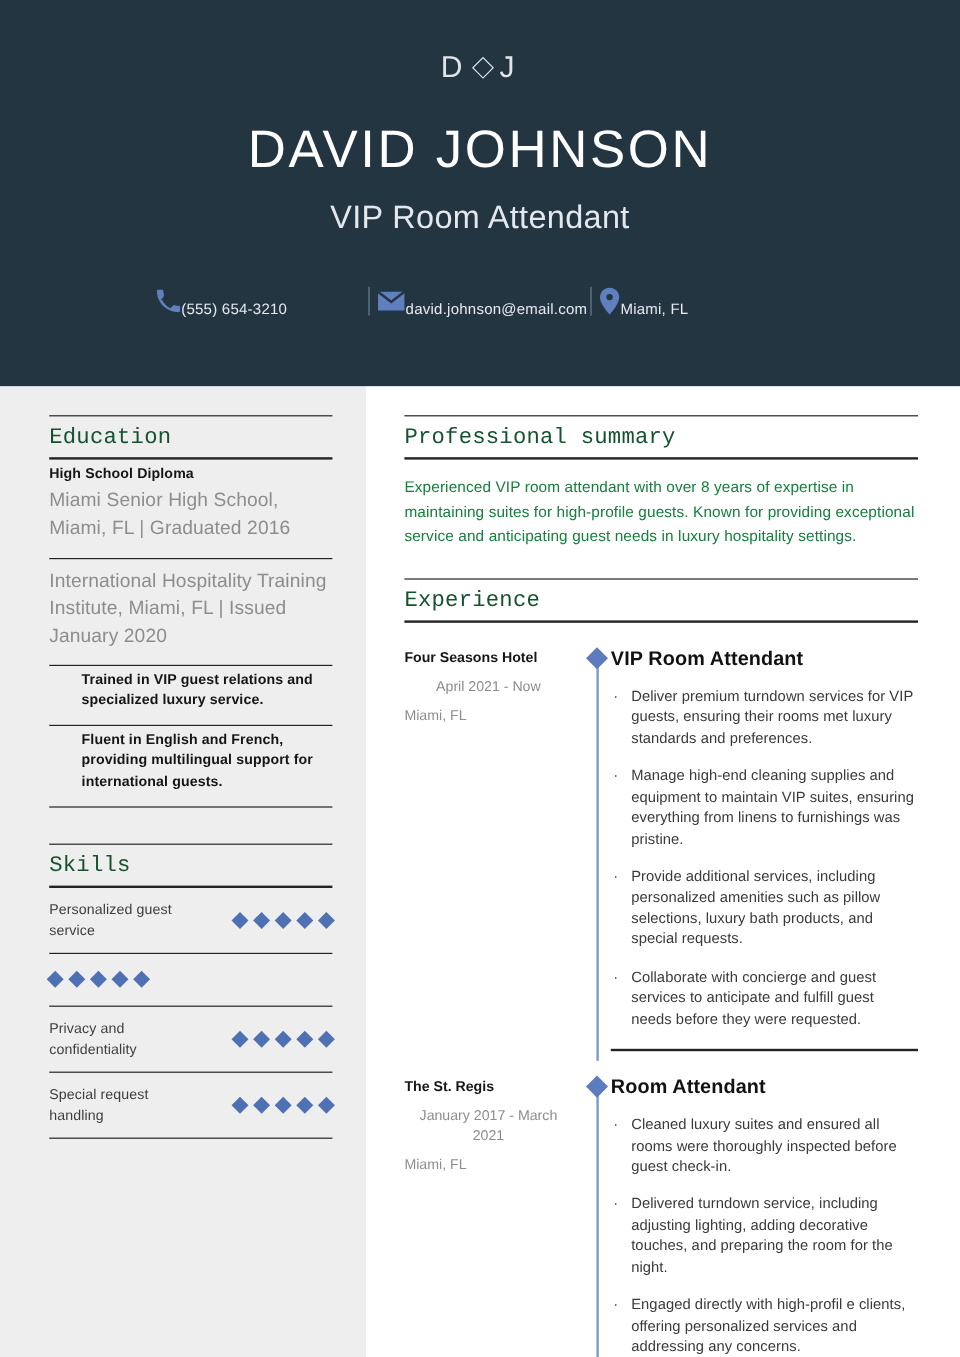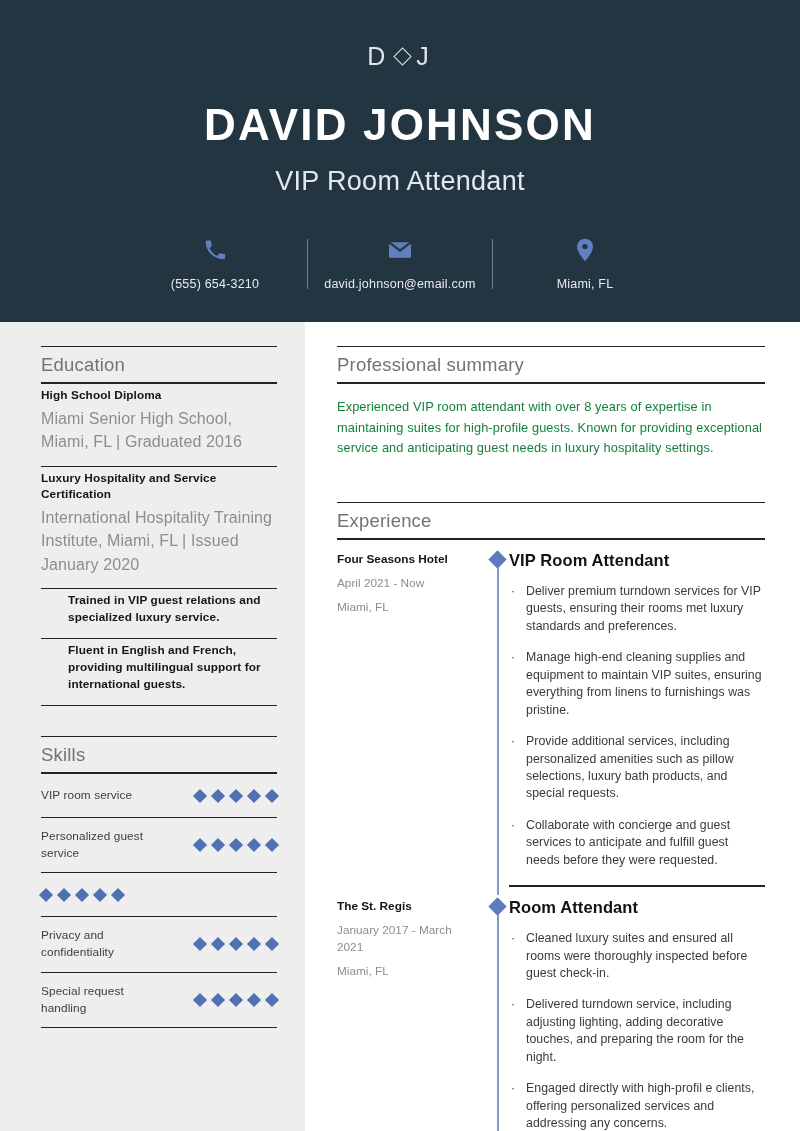--- a/index.html
+++ b/index.html
@@ -45,42 +45,42 @@
   .mono-diamond {
     width: 13px; height: 13px;
     border: 1.4px solid #dfe5ea;
     transform: rotate(45deg);
     display: inline-block;
   }
 
   .full-name {
     margin-top: 26px;
     font-size: 44px;
-    font-weight: 700;
+    font-weight: 400;
     letter-spacing: 2.2px;
     color: #ffffff;
   }
 
   .job-title {
     margin-top: 16px;
     font-size: 27px;
     font-weight: 300;
     color: #e3e8ec;
     letter-spacing: 0.3px;
   }
 
   .contact-row {
     margin-top: 40px;
     display: flex;
     align-items: stretch;
   }
   .contact-item {
     width: 184px;
     display: flex;
-    flex-direction: column;
+    flex-direction: row;
     align-items: center;
     padding: 0 6px;
   }
   .contact-icon { height: 26px; display: flex; align-items: center; justify-content: center; }
   .contact-icon svg { display: block; }
   .contact-text {
     margin-top: 14px;
     font-size: 12.5px;
     color: #e6ebef;
     letter-spacing: 0.2px;
@@ -108,22 +108,23 @@
 
   .sec-head {
     border-top: 1.4px solid #232323;
     border-bottom: 2.4px solid #232323;
     padding: 7px 0 6px 0;
     margin-bottom: 0;
   }
   .sec-head-title {
     font-size: 18.5px;
     font-weight: 400;
-    color: #737373;
+    color: #14532d;
     letter-spacing: 0.2px;
+    font-family: Liberation Mono, monospace;
   }
 
   .edu-item {
     padding: 3px 0 12px 0;
     border-bottom: 1.3px solid #232323;
   }
   .edu-deg {
     font-size: 11.8px;
     font-weight: 700;
     color: #151515;
@@ -171,42 +172,43 @@
   }
 
   .summary-text {
     margin-top: 13px;
     font-size: 12.8px;
     color: #15803d;
     line-height: 1.62;
     letter-spacing: 0.1px;
   }
 
-  .exp-head { margin-top: 43px; }
+  .exp-head { margin-top: 24px; }
 
   .exp-entry {
     display: flex;
-    padding-top: 11px;
+    padding-top: 21px;
   }
   .exp-left {
     width: 150px;
     flex-shrink: 0;
     padding-right: 10px;
   }
   .exp-company {
     font-size: 11.8px;
     font-weight: 700;
     color: #151515;
     line-height: 1.4;
   }
   .exp-dates {
     margin-top: 7px;
     font-size: 11.8px;
     color: #8d8d8d;
     line-height: 1.45;
+    text-align: center;
   }
   .exp-loc {
     margin-top: 7px;
     font-size: 11.8px;
     color: #8d8d8d;
     line-height: 1.45;
   }
 
   .exp-timeline {
     width: 22px;
@@ -322,47 +324,36 @@
       <div class="sec-head">
         <div class="sec-head-title">Education</div>
       </div>
 
       <div class="edu-item">
         <div class="edu-deg">High School Diploma</div>
         <div class="edu-meta">Miami Senior High School, Miami, FL | Graduated 2016</div>
       </div>
 
       <div class="edu-item">
-        <div class="edu-deg">Luxury Hospitality and Service Certification</div>
         <div class="edu-meta">International Hospitality Training Institute, Miami, FL | Issued January 2020</div>
       </div>
 
       <div class="edu-item note">
         <div class="edu-deg">Trained in VIP guest relations and specialized luxury service.</div>
       </div>
 
       <div class="edu-item note">
         <div class="edu-deg">Fluent in English and French, providing multilingual support for international guests.</div>
       </div>
 
       <div class="sec-head skills-head">
         <div class="sec-head-title">Skills</div>
       </div>
 
       <div id="skills-list">
-          <div class="skill-row">
-            <div class="skill-name">VIP room service</div>
-            <div class="skill-dots">
-              <span class="dot"></span>
-              <span class="dot"></span>
-              <span class="dot"></span>
-              <span class="dot"></span>
-              <span class="dot"></span>
-            </div>
-          </div>
           <div class="skill-row">
             <div class="skill-name">Personalized guest service</div>
             <div class="skill-dots">
               <span class="dot"></span>
               <span class="dot"></span>
               <span class="dot"></span>
               <span class="dot"></span>
               <span class="dot"></span>
             </div>
           </div>

